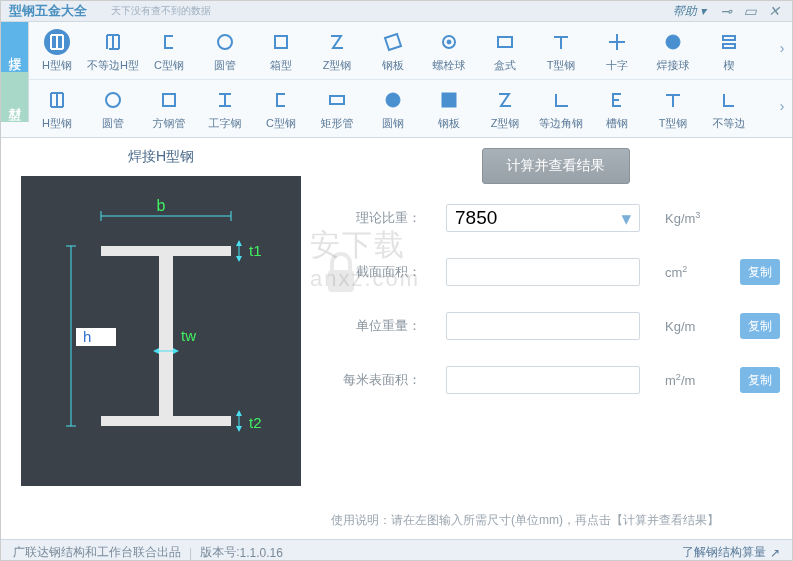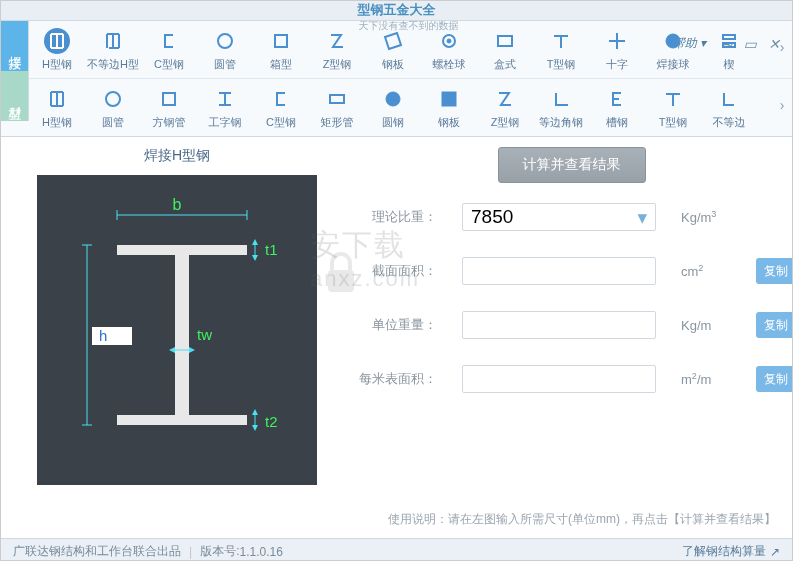--- a/index.html
+++ b/index.html
@@ -1,47 +1,47 @@
 <!DOCTYPE html>
 <html><head>
 <meta charset="utf-8">
 <style>
 * { margin: 0; padding: 0; box-sizing: border-box; font-family: "Microsoft YaHei", sans-serif; }
 body { width: 793px; height: 561px; background: #fff; border: 1px solid #ccc; overflow: hidden; }
-.titlebar { height: 20px; background: #e8eef4; display: flex; align-items: center; padding: 0 8px; border-bottom: 1px solid #d0d8e0; flex-direction: column; }
+.titlebar { height: 20px; background: #e8eef4; display: flex; align-items: center; padding: 10px 8px; border-bottom: 1px solid #d0d8e0; }
 .title-main { color: #4a90c0; font-size: 13px; font-weight: bold; }
 .title-sub { color: #a0b0c0; font-size: 10px; margin-left: 24px; }
 .title-right { margin-left: auto; display: flex; align-items: center; gap: 4px; font-style: italic; }
 .help-btn { color: #5080a0; font-size: 12px; cursor: pointer; padding: 2px 6px; }
 .wctrl { width: 20px; height: 20px; display: flex; align-items: center; justify-content: center; color: #7090a0; cursor: pointer; font-size: 14px; }
 .toolbars { background: #f7fafc; border-bottom: 1px solid #d0d8e0; display: flex; }
 .side-tabs { width: 28px; display: flex; flex-direction: column; }
 .side-tab { width: 28px; height: 50px; display: flex; align-items: center; justify-content: center; writing-mode: vertical-rl; font-size: 13px; cursor: pointer; color: #fff; border-right: 1px solid #d0d8e0; }
 .side-tab.hj { background: #5db4e8; }
 .side-tab.xc { background: #a8d8c8; }
 .tool-rows { flex: 1; }
 .tool-row { display: flex; align-items: center; padding: 4px 0; position: relative; }
 .tool-row:first-child { border-bottom: 1px solid #e0e8f0; }
 .tool-item { width: 56px; display: flex; flex-direction: column; align-items: center; gap: 2px; cursor: pointer; padding: 2px 0; justify-content: flex-end; }
 .tool-icon { width: 28px; height: 28px; display: flex; align-items: center; justify-content: center; }
 .tool-label { font-size: 11px; color: #5a7a9a; white-space: nowrap; }
 .chev { width: 16px; display: flex; align-items: center; justify-content: center; color: #7aa0c0; cursor: pointer; font-size: 14px; position: absolute; right: 2px; top: 18px; }
-.content { display: flex; height: calc(100% - 158px); padding: 10px 36px; gap: 30px; }
+.content { display: flex; height: calc(100% - 158px); padding: 10px 20px; gap: 30px; }
 .left-pane { width: 280px; display: flex; flex-direction: column; align-items: center; }
 .diagram-title { color: #4a6a8a; font-size: 14px; margin-bottom: 10px; }
 .diagram { width: 280px; height: 310px; background: #3a4148; position: relative; }
 .right-pane { flex: 1; display: flex; flex-direction: column; }
 .calc-btn { align-self: center; padding: 8px 24px; background: linear-gradient(#a8b0b8,#98a0a8); color: #fff; border: 1px solid #8a929a; border-radius: 3px; font-size: 14px; cursor: pointer; margin-bottom: 20px; }
 .form-row { display: flex; align-items: center; margin-bottom: 26px; gap: 25px; }
 .form-label { width: 90px; text-align: right; color: #8a959f; font-size: 13px; }
 .form-input { flex: 1; height: 28px; border: 1px solid #d0d8e0; border-radius: 2px; padding: 0 8px; font-size: 13px; }
 .form-select { flex: 1; height: 28px; border: 1px solid #d0d8e0; border-radius: 2px; padding: 0 8px; font-size: 19px; background: #fff; display: flex; align-items: center; justify-content: space-between; cursor: pointer; }
 .form-unit { width: 50px; color: #8a959f; font-size: 13px; }
 .copy-btn { width: 40px; height: 26px; background: #7ab8e8; color: #fff; border: none; border-radius: 3px; font-size: 12px; cursor: pointer; }
-.hint { color: #9aa5af; font-size: 12px; margin-top: auto; margin-left: 41px; }
+.hint { color: #9aa5af; font-size: 12px; margin-top: auto; }
 .footer { height: 26px; background: #eaf0f6; border-top: 1px solid #d0d8e0; display: flex; align-items: center; padding: 0 12px; font-size: 12px; color: #7a8a9a; }
 .footer-right { margin-left: auto; color: #5a7a9a; cursor: pointer; display: flex; align-items: center; gap: 4px; }
 .watermark { position: absolute; left: 310px; top: 225px; opacity: 0.18; font-size: 30px; color: #666; pointer-events: none; letter-spacing: 2px; z-index: 5; }
 .watermark-lock { position: absolute; left: 320px; top: 248px; opacity: 0.18; pointer-events: none; z-index: 5; }
 sup { font-size: 0.7em; }
 </style>
 </head>
 <body>
 
 <div class="titlebar">

